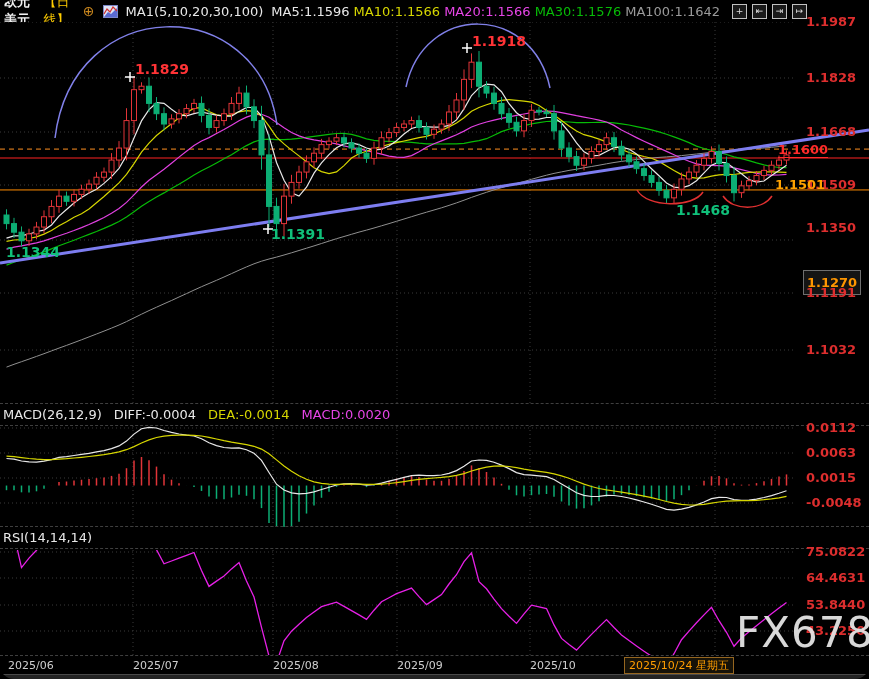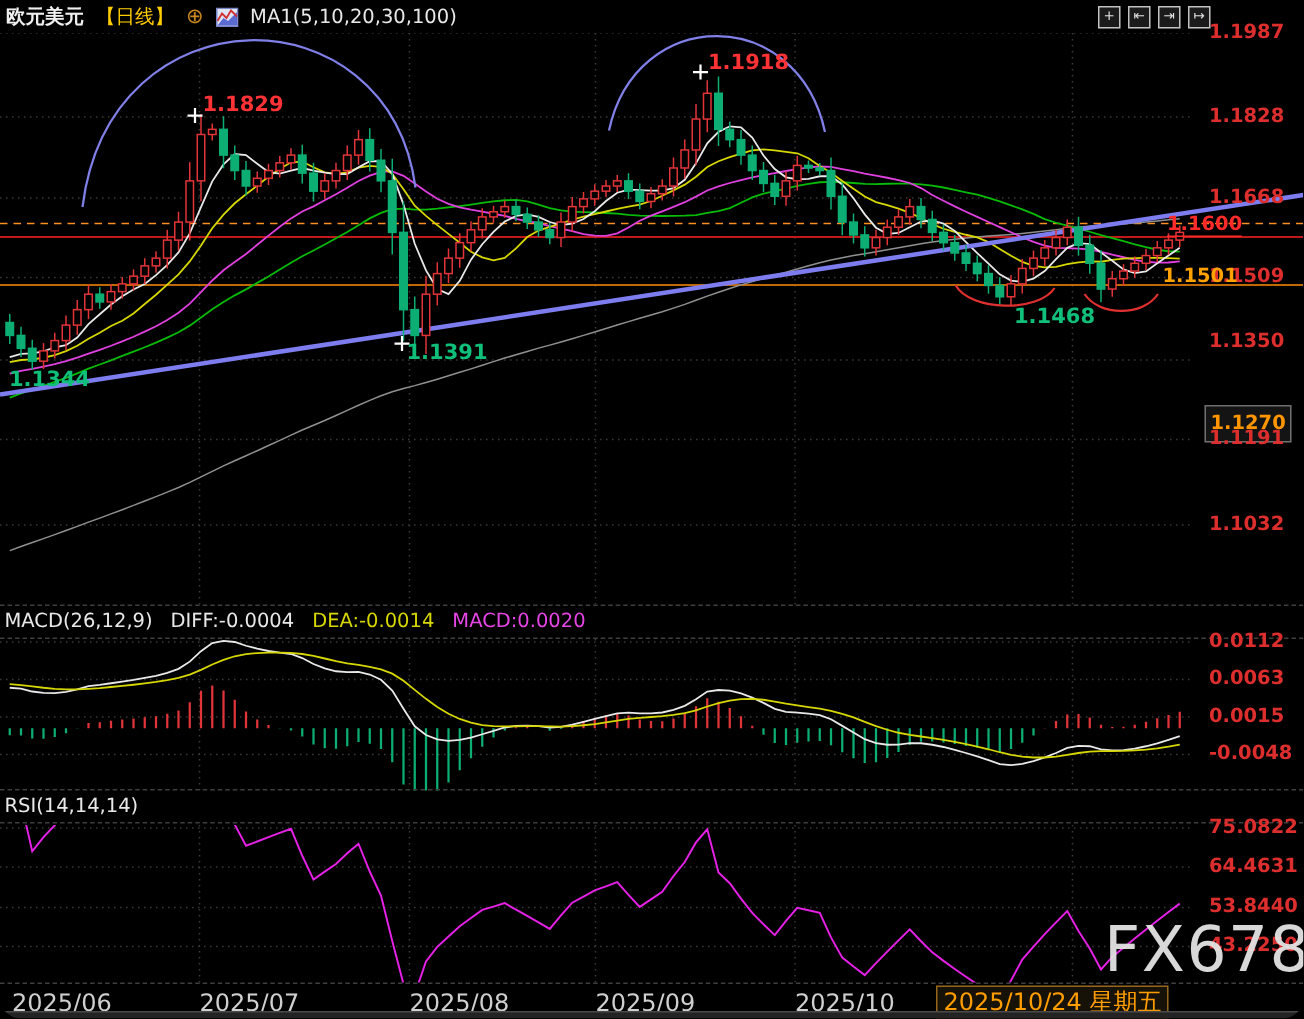--- a/index.html
+++ b/index.html
@@ -17,21 +17,21 @@
   .wicon{width:13px;height:13px;border:1px solid #c2c2c2;color:#e0e0e0;font-size:9px;line-height:12px;
          text-align:center;background:#1b1b1b;cursor:pointer;}
   svg.panel{position:absolute;left:0;background:#000;}
   .ind-header{position:absolute;left:0;width:869px;height:23px;box-sizing:border-box;
               border-top:1px dashed #3f3f3f;border-bottom:1px dashed #3f3f3f;
               display:flex;align-items:center;gap:12px;padding-left:3px;font-size:13px;color:#e8e8e8;}
   .yaxis-label{position:absolute;left:806px;font-size:13px;font-weight:bold;color:#dd2e2e;
                line-height:15px;white-space:nowrap;}
   .yaxis-label.hl{left:803px;color:#ff9600;border:1px solid #6f6f6f;background:#141414;padding:4px 3px;}
   .xaxis{position:absolute;left:0;top:655px;width:869px;height:20px;border-top:1px dashed #3f3f3f;}
-  .xaxis-label{position:absolute;top:3px;font-size:16px;color:#cfcfcf;white-space:nowrap;}
+  .xaxis-label{position:absolute;top:3px;font-size:11px;color:#cfcfcf;white-space:nowrap;}
   .xaxis-label.datebox{color:#ff9d00;border:1px solid #96661f;background:#161208;padding:0 4px;top:1px;}
   .bottomstrip{position:absolute;left:0;top:674px;width:869px;height:5px;background:#232323;
                border-top:1px solid #4a4a4a;}
   .watermark{position:absolute;left:736px;top:608px;font-size:42px;color:#e4e4e4;letter-spacing:1px;
              z-index:9;opacity:.95;}
   .alert-label{position:absolute;font-size:13px;font-weight:bold;z-index:8;white-space:nowrap;cursor:pointer;}
 </style>
 </head>
 <body>
 
@@ -42,20 +42,21 @@
     <span class="period">【日线】</span>
     <span class="xhair">⊕</span>
     <span class="thumb">
       <svg width="15" height="13" viewBox="0 0 15 13">
         <rect x="0.5" y="0.5" width="14" height="12" fill="#dfe4f5" stroke="#7a86c8"></rect>
         <path d="M1 12 L5 7 L8 9 L14 3 L14 12 Z" fill="#5a6ad0"></path>
         <path d="M1 9 L4 4 L7 7 L10 2 L14 6" fill="none" stroke="#d03030" stroke-width="1.2"></path>
       </svg>
     </span>
     <span class="mas">MA1(5,10,20,30,100)</span>
+    <span id="maLegend"><span class="ma-item" style="color: rgb(232, 232, 232);">MA5:1.1596</span><span class="ma-item" style="color: rgb(214, 214, 0);">MA10:1.1566</span><span class="ma-item" style="color: rgb(230, 69, 230);">MA20:1.1566</span><span class="ma-item" style="color: rgb(7, 187, 7);">MA30:1.1576</span><span class="ma-item" style="color: rgb(154, 154, 154);">MA100:1.1642</span></span>
     <span class="winicons" id="winIcons">
         <span class="wicon">+</span>
         <span class="wicon">⇤</span>
         <span class="wicon">⇥</span>
         <span class="wicon">↦</span>
       </span>
   </div>
 
   <svg id="mainChart" class="panel" style="top:22px" width="869" height="381">
       <line x1="0" y1="0" x2="795" y2="0" stroke="#3a3a3a" stroke-dasharray="1 3"></line>

